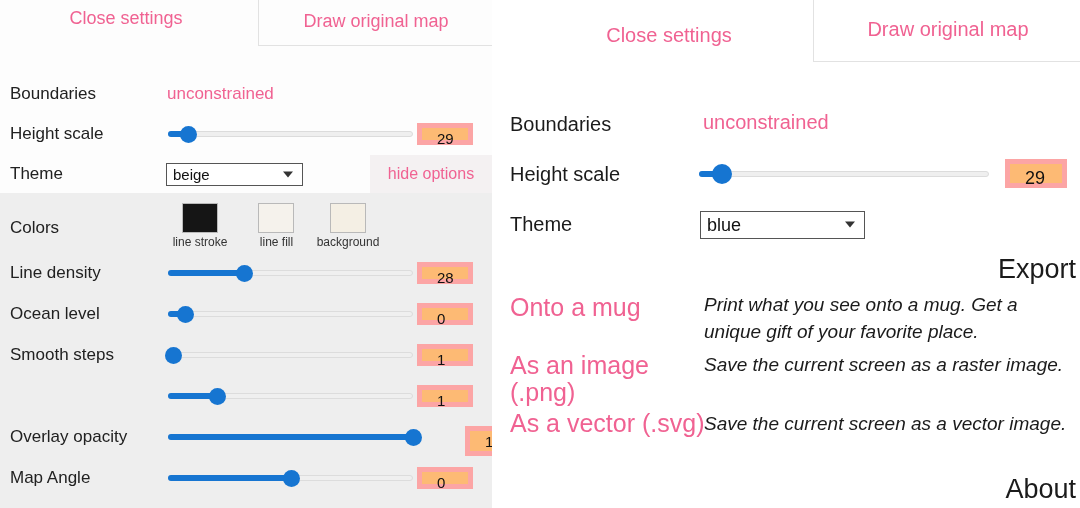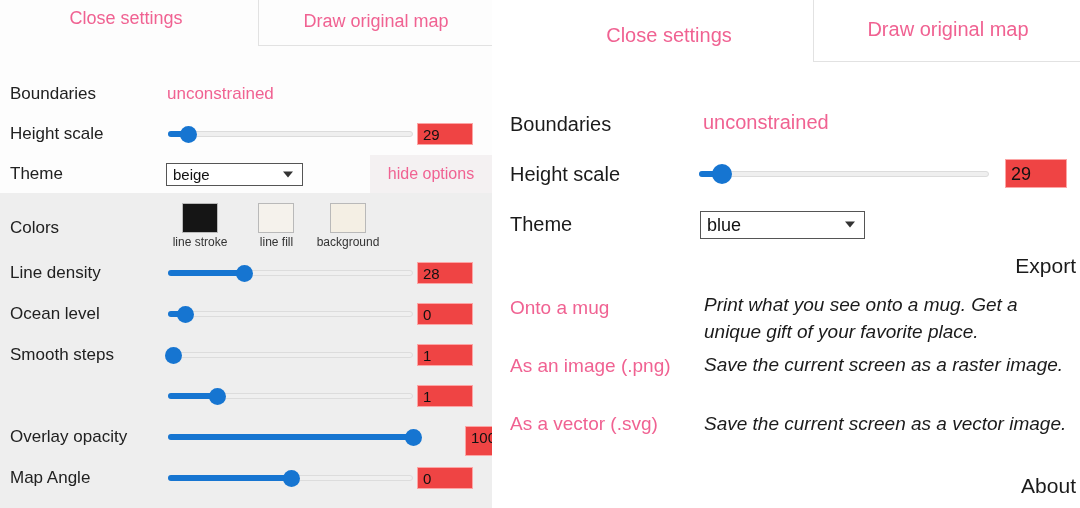--- a/index.html
+++ b/index.html
@@ -73,24 +73,24 @@
   .fill{
     position:absolute;left:0;top:7px;height:6px;
     background:#1675d1;border-radius:4px;
   }
   .thumb{
     position:absolute;top:2px;width:17px;height:17px;border-radius:50%;
     background:#1675d1;margin-left:-8px;
   }
   .numbox{
     position:absolute;
-    border:1px solid #fca5a5;background:#ef4444;
+    border:5px solid #fca5a5;background:#fdba74;
     box-sizing:border-box;
     font-size:15px;color:#111;
-    padding-left:5px;
+    padding-left:15px;
   }
 
   .selectbox{
     position:absolute;
     border:1px solid #555;background:#fff;box-sizing:border-box;
     font-size:15px;color:#111;
     padding-left:6px;
     display:flex;align-items:center;
   }
   .selectbox .caret{
@@ -122,26 +122,26 @@
   }
 
   
   .r-label{
     position:absolute;font-size:20px;color:#1b1b1b;white-space:nowrap;
   }
   .r-pink{
     position:absolute;font-size:20px;color:#f06292;white-space:nowrap;
   }
   .r-head{
-    position:absolute;right:4px;font-size:21px;color:#1b1b1b;
+    position:absolute;right:4px;font-size:27px;color:#1b1b1b;
     white-space:nowrap;
     text-align:right;
   }
   .r-link{
-    position:absolute;left:18px;font-size:19px;color:#f06292;
+    position:absolute;left:18px;font-size:25px;color:#f06292;
     line-height:27px;width:195px;
   }
   .r-desc{
     position:absolute;left:212px;font-size:19px;color:#1b1b1b;
     line-height:27px;width:368px;font-style:italic;
   }
 </style>
 </head>
 <body>
 

